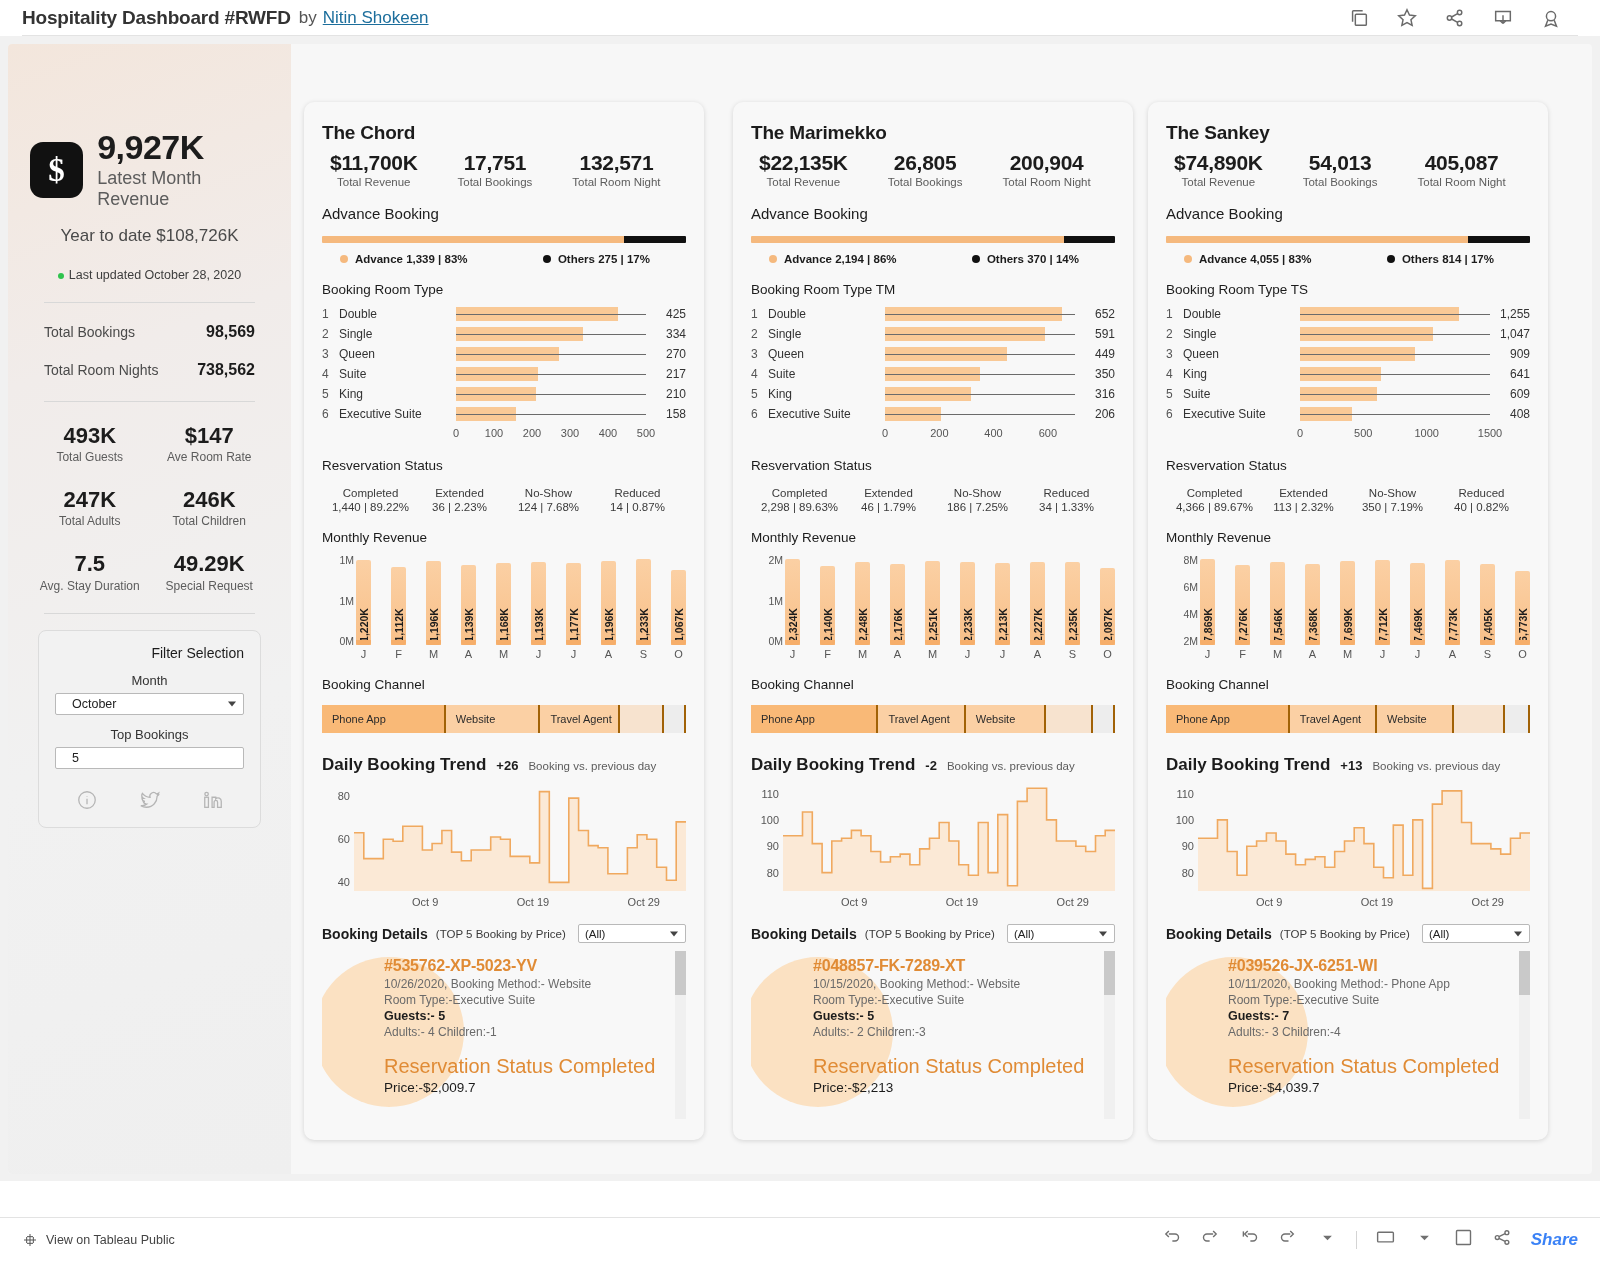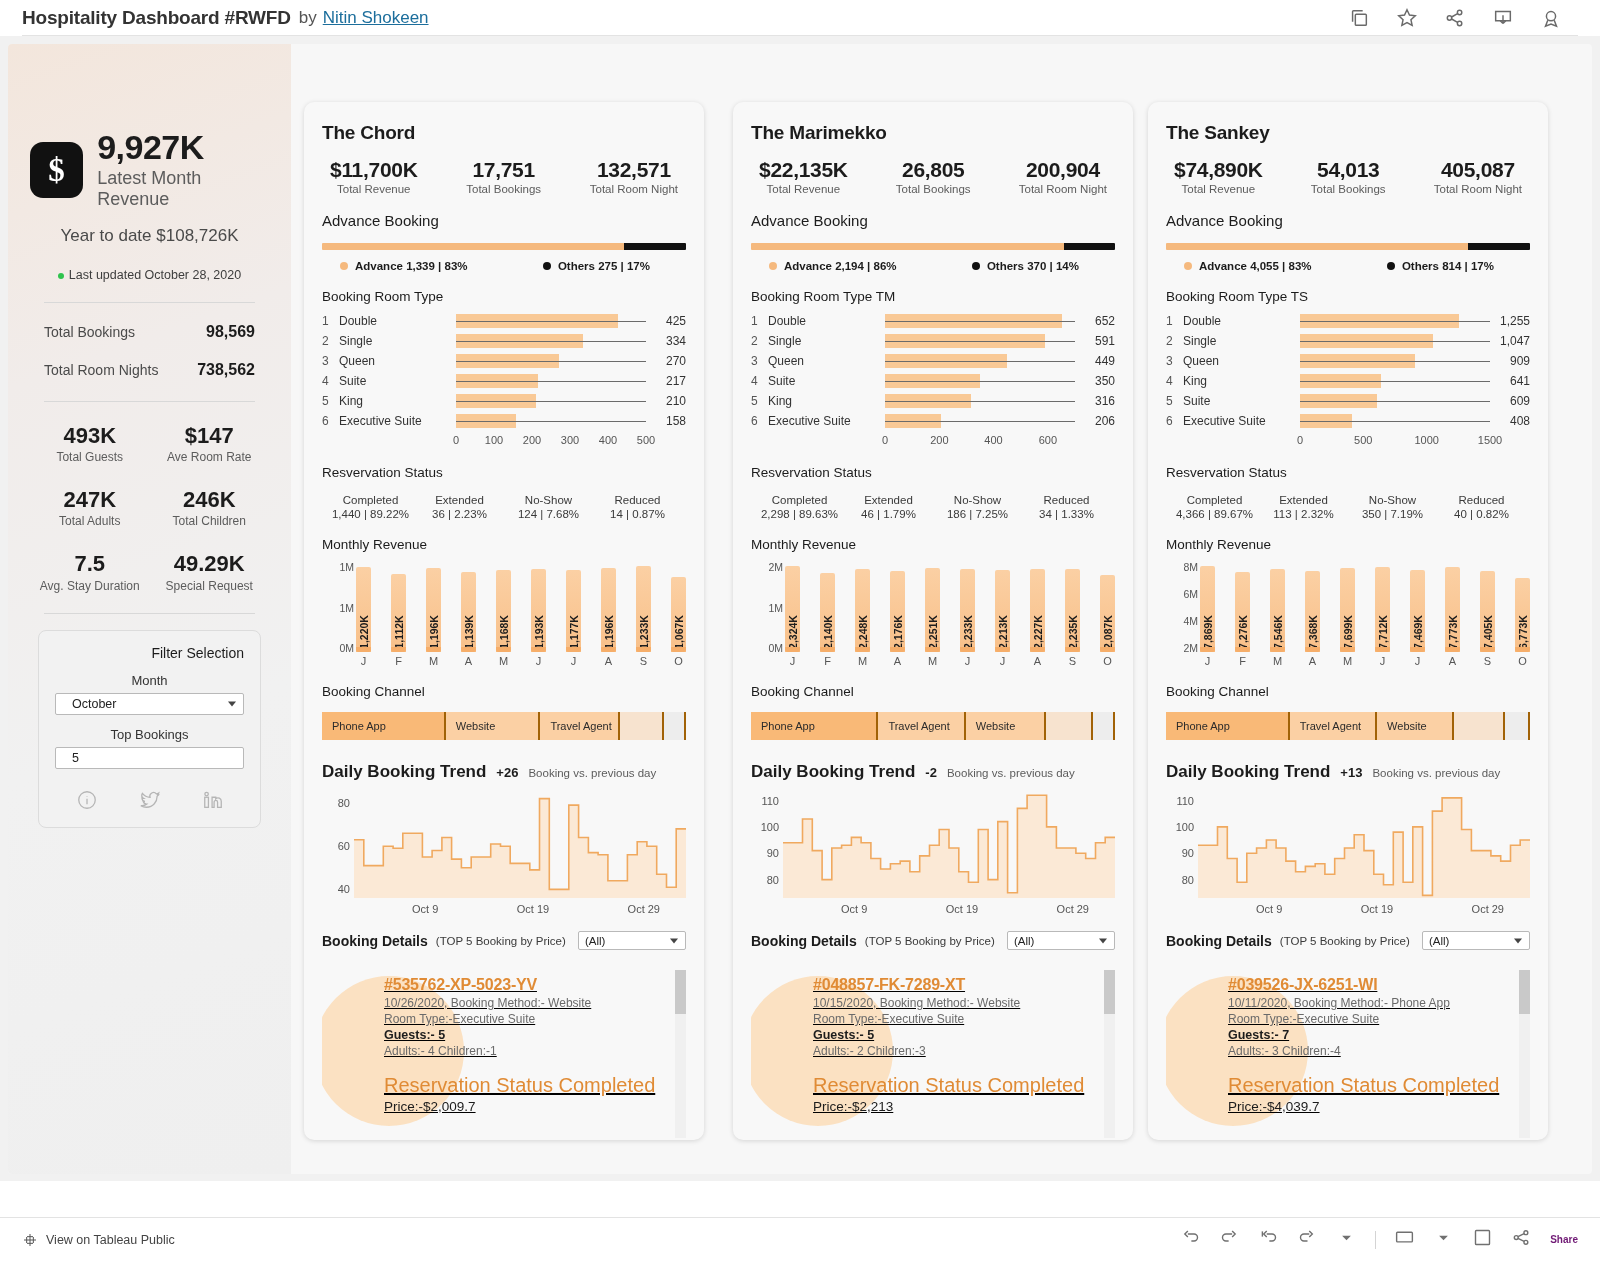--- a/index.html
+++ b/index.html
@@ -65,21 +65,21 @@
   .socials{display:flex;justify-content:space-around;align-items:center;margin-top:20px;color:#b5b5b5;}
   .socials svg{width:22px;height:22px;}
 
   
   .panel{ position:absolute; top:58px; width:400px; height:1038px;
           background:#f8f8f8; border-radius:10px;
           box-shadow:0 1px 5px rgba(0,0,0,.14); padding:20px 18px 0 18px;}
   #panel-0{left:296px;} #panel-1{left:725px;} #panel-2{left:1140px;}
 
   .p-title{font-size:19px;font-weight:bold;color:#1c1c1c;letter-spacing:-0.2px;}
-  .p-kpis{display:flex; justify-content:space-between; margin-top:14px; padding:0 8px;}
+  .p-kpis{display:flex; margin-top:7px; padding:0 8px;gap:40px;}
   .p-kpi{text-align:center;}
   .p-kpi .n{font-size:21px;font-weight:bold;color:#1c1c1c;letter-spacing:-0.3px;}
   .p-kpi .l{font-size:11.5px;color:#5c5c5c;margin-top:1px;}
 
   .sec-h{font-size:15px;color:#1c1c1c;margin-top:17px;}
   .sec-h.small{font-size:13.5px;}
 
   .adv-bar{height:7px;display:flex;margin-top:14px;border-radius:1px;overflow:hidden;}
   .adv-a{background:#f5b97e;} .adv-b{background:#111;}
   .adv-legend{display:flex;margin-top:10px;font-size:11.5px;color:#1c1c1c;font-weight:bold;}
@@ -139,40 +139,40 @@
   .dbt-xaxis{position:absolute;left:32px;right:0;bottom:0;display:flex;
              justify-content:space-between;font-size:11px;color:#555;padding:0 26px 0 58px;}
 
   
   .bd-head{display:flex;align-items:center;margin-top:16px;gap:8px;}
   .bd-title{font-size:14px;font-weight:bold;color:#1c1c1c;}
   .bd-sub{font-size:11.5px;color:#3a3a3a;}
   .bd-select{margin-left:auto;width:108px;height:19px;background:#fff;border:1px solid #b9b9b9;
              border-radius:2px;font-size:11.5px;color:#222;padding:0 6px;display:flex;
              align-items:center;position:relative;}
-  .bd-body{position:relative;margin-top:20px;height:170px;overflow:hidden;text-decoration:underline;}
+  .bd-body{position:relative;margin-top:8px;height:170px;overflow:hidden;}
   .bd-circle{position:absolute;left:-8px;top:6px;width:150px;height:150px;border-radius:50%;
              background:#fbe1c2;}
   .bd-content{position:relative;padding-left:62px;padding-top:6px;}
   .bd-id{font-size:16px;font-weight:bold;color:#e08b35;letter-spacing:-0.2px;}
   .bd-line{font-size:12px;color:#6a6a6a;margin-top:2px;}
   .bd-guests{font-size:12.5px;font-weight:bold;color:#1c1c1c;margin-top:2px;}
   .bd-status{font-size:20px;color:#e08b35;margin-top:16px;}
   .bd-price{font-size:13.5px;color:#1c1c1c;margin-top:2px;}
   .bd-scroll{position:absolute;right:0;top:0;width:11px;height:168px;background:#f0f0f0;}
   .bd-thumb{position:absolute;right:0;top:0;width:11px;height:44px;background:#c9c9c9;}
 
   
   .bottombar{position:absolute;left:0;bottom:0;width:1600px;height:44px;background:#fff;
              border-top:1px solid #e3e3e3;display:flex;align-items:center;padding:0 22px;}
   .vtp{display:flex;align-items:center;gap:8px;font-size:12.5px;color:#444;}
   .bb-right{margin-left:auto;display:flex;align-items:center;gap:18px;color:#707070;}
   .bb-right svg{width:21px;height:21px;}
   .bb-sep{width:1px;height:18px;background:#d4d4d4;}
-  .share-lbl{font-size:10px;font-weight:bold;color:#701a75;}
+  .share-lbl{font-size:17px;font-weight:bold;color:#3b82f6;font-style:italic;}
 </style>
 </head>
 <body>
 
 <div class="app">
 
   <div class="topbar">
     <span class="topbar-title">Hospitality Dashboard #RWFD</span>
     <span class="topbar-by">by</span>
     <span class="topbar-author">Nitin Shokeen</span>

